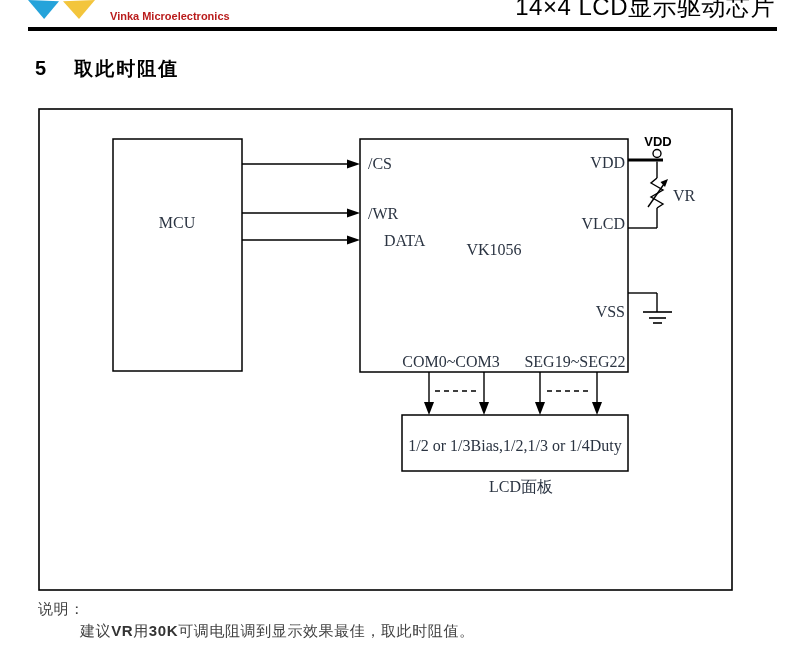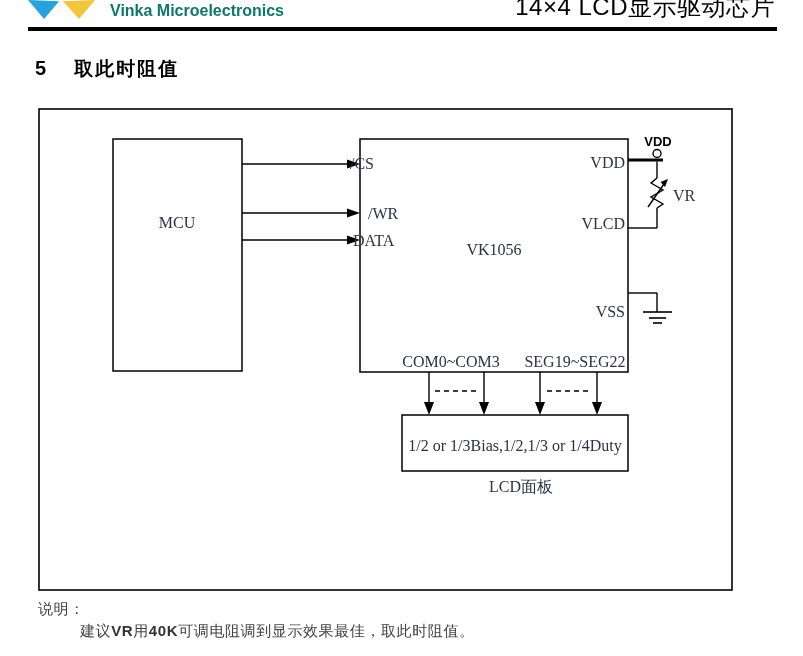--- a/index.html
+++ b/index.html
@@ -6,21 +6,21 @@
   body{width:803px;height:656px;overflow:hidden;background:#ffffff;
        font-family:"Liberation Sans","DejaVu Sans",sans-serif;}
   .page{position:relative;width:803px;height:656px;background:#fff;overflow:hidden;}
 
   
   .logo-tri{position:absolute;top:0;height:19px;}
   .logo-tri.blue{left:28px;width:31px;background:#25A3DA;
     clip-path:polygon(0 0,100% 6%,52% 100%);}
   .logo-tri.yellow{left:63px;width:32px;background:#F3C53C;
     clip-path:polygon(0 6%,100% 0,50% 100%);}
-  .brand{position:absolute;left:110px;top:2px;font-size:16px;font-weight:bold;color:#0f766e;}
+  .brand{position:absolute;left:110px;top:10px;font-size:11px;font-weight:bold;color:#b91c1c;}
   .doc-title{position:absolute;top:-6px;right:28px;font-size:24px;line-height:26px;
     color:#000;letter-spacing:0.5px;white-space:nowrap;}
   .rule{position:absolute;left:28px;top:27px;width:749px;height:4px;background:#000;}
 
   
   .heading{position:absolute;left:35px;top:56px;display:flex;align-items:baseline;
     gap:28px;font-weight:bold;color:#000;}
   .heading .num{font-size:20px;}
   .heading .txt{font-size:19px;letter-spacing:2px;}
 
@@ -102,38 +102,38 @@
       <line x1="559" y1="264" x2="559" y2="296" stroke="#000" stroke-width="1.4"></line>
       <polygon points="559,307 554,294 564,294" fill="#000"></polygon>
 
       <line x1="397" y1="283" x2="441" y2="283" stroke="#000" stroke-width="1.4" stroke-dasharray="5,4"></line>
       <line x1="509" y1="283" x2="553" y2="283" stroke="#000" stroke-width="1.4" stroke-dasharray="5,4"></line>
     </svg>
 
     <div class="dlabel center" style="left:139px;top:115px;">MCU</div>
     <div class="dlabel center" style="left:456px;top:142px;">VK1056</div>
 
-    <div class="dlabel vcenter" style="left:312px;top:56px;">/CS</div>
+    <div class="dlabel vcenter" style="left:330px;top:56px;">/CS</div>
     <div class="dlabel vcenter" style="left:330px;top:106px;">/WR</div>
-    <div class="dlabel vcenter" style="left:315px;top:133px;">DATA</div>
+    <div class="dlabel vcenter" style="left:346px;top:133px;">DATA</div>
 
     <div class="dlabel rightal" style="left:587px;top:55px;">VDD</div>
     <div class="dlabel rightal" style="left:587px;top:116px;">VLCD</div>
     <div class="dlabel rightal" style="left:587px;top:196px;margin-top:8px;">VSS</div>
 
     <div class="dlabel boldsans center" style="left:620px;top:33px;">VDD</div>
     <div class="dlabel vcenter" style="left:635px;top:88px;">VR</div>
 
     <div class="dlabel center" style="left:413px;top:254px;">COM0~COM3</div>
     <div class="dlabel center" style="left:537px;top:254px;">SEG19~SEG22</div>
 
     <div class="dlabel center" style="left:477px;top:338px;">1/2 or 1/3Bias,1/2,1/3 or 1/4Duty</div>
     <div class="dlabel center" style="left:483px;top:379px;">LCD面板</div>
   </div>
 
   <div class="note-row note-row1">
     <span>说明：</span>
   </div>
   <div class="note-row note-row2">
-    <span>建议</span><span class="b">VR</span><span>用</span><span class="b">40K</span><span>可调电阻调到显示效果最佳，取此时阻值。</span>
+    <span>建议</span><span class="b">VR</span><span>用</span><span class="b">30K</span><span>可调电阻调到显示效果最佳，取此时阻值。</span>
   </div>
 
 </div>
 
 </body></html>

